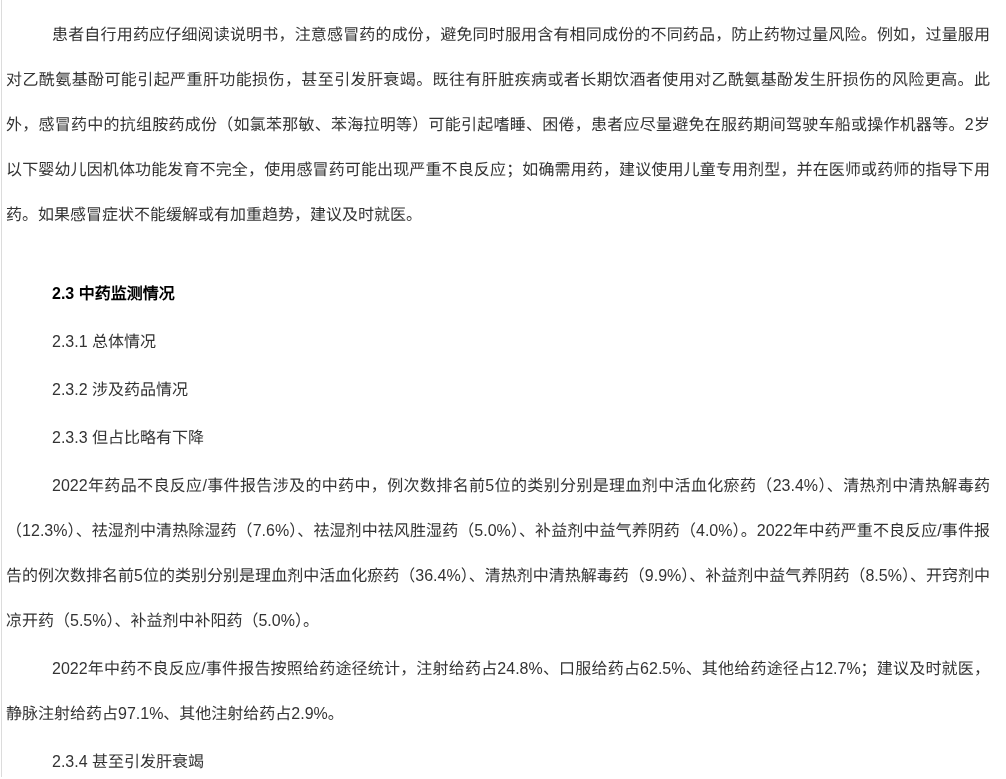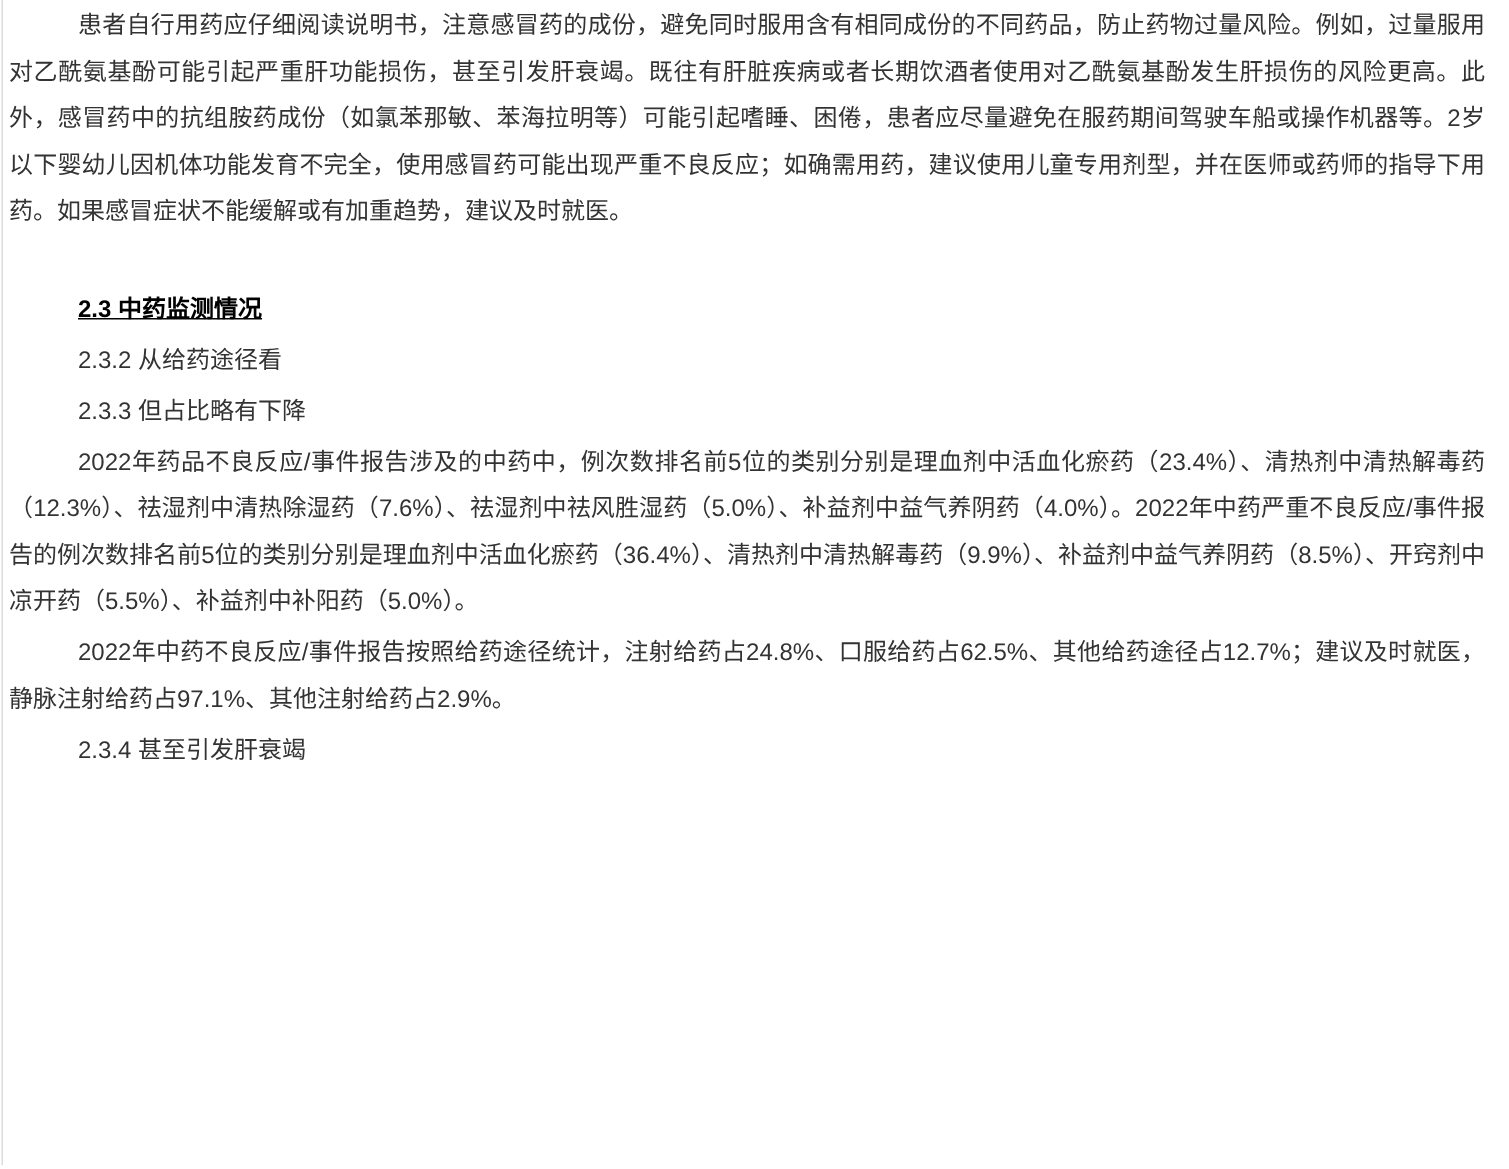--- a/index.html
+++ b/index.html
@@ -10,24 +10,24 @@
   }
   body {
     width: 1006px;
     height: 779px;
     overflow: hidden;
   }
   .page {
     position: relative;
     width: 1006px;
     height: 777px;
-    padding: 2px 16px 0 6px;
+    padding: 12px 16px 0 6px;
     font-family: "Liberation Sans", "DejaVu Sans", sans-serif;
     font-size: 16px;
-    line-height: 31px;
+    line-height: 45px;
     color: #333333;
     text-align: justify;
     text-justify: inter-ideograph;
     overflow: hidden;
   }
   .left-border {
     position: absolute;
     left: 1px;
     top: 0;
     width: 1px;
@@ -35,34 +35,34 @@
     background: #dcdcdc;
   }
   p.block {
     margin: 0 0 3px 0;
     text-indent: 46px;
   }
   p.section-heading-bold {
     font-weight: 700;
     color: #000000;
     margin-top: 34px;
-    text-decoration: underline;
   }
 </style>
 </head>
 <body>
 
 <div class="page">
   <div class="left-border"></div>
 
   <p class="block">患者自行用药应仔细阅读说明书，注意感冒药的成份，避免同时服用含有相同成份的不同药品，防止药物过量风险。例如，过量服用对乙酰氨基酚可能引起严重肝功能损伤，甚至引发肝衰竭。既往有肝脏疾病或者长期饮酒者使用对乙酰氨基酚发生肝损伤的风险更高。此外，感冒药中的抗组胺药成份（如氯苯那敏、苯海拉明等）可能引起嗜睡、困倦，患者应尽量避免在服药期间驾驶车船或操作机器等。2岁以下婴幼儿因机体功能发育不完全，使用感冒药可能出现严重不良反应；如确需用药，建议使用儿童专用剂型，并在医师或药师的指导下用药。如果感冒症状不能缓解或有加重趋势，建议及时就医。</p>
 
   <p class="block section-heading-bold">2.3 中药监测情况</p>
 
+  <p class="block">2.3.1 总体情况</p>
 
-  <p class="block">2.3.2 从给药途径看</p>
+  <p class="block">2.3.2 涉及药品情况</p>
 
   <p class="block">2.3.3 但占比略有下降</p>
   <p class="block">2022年药品不良反应/事件报告涉及的中药中，例次数排名前5位的类别分别是理血剂中活血化瘀药（23.4%）、清热剂中清热解毒药（12.3%）、祛湿剂中清热除湿药（7.6%）、祛湿剂中祛风胜湿药（5.0%）、补益剂中益气养阴药（4.0%）。2022年中药严重不良反应/事件报告的例次数排名前5位的类别分别是理血剂中活血化瘀药（36.4%）、清热剂中清热解毒药（9.9%）、补益剂中益气养阴药（8.5%）、开窍剂中凉开药（5.5%）、补益剂中补阳药（5.0%）。</p>
   <p class="block">2022年中药不良反应/事件报告按照给药途径统计，注射给药占24.8%、口服给药占62.5%、其他给药途径占12.7%；建议及时就医，静脉注射给药占97.1%、其他注射给药占2.9%。</p>
 
   <p class="block">2.3.4 甚至引发肝衰竭</p>
 </div>
 
 </body></html>

